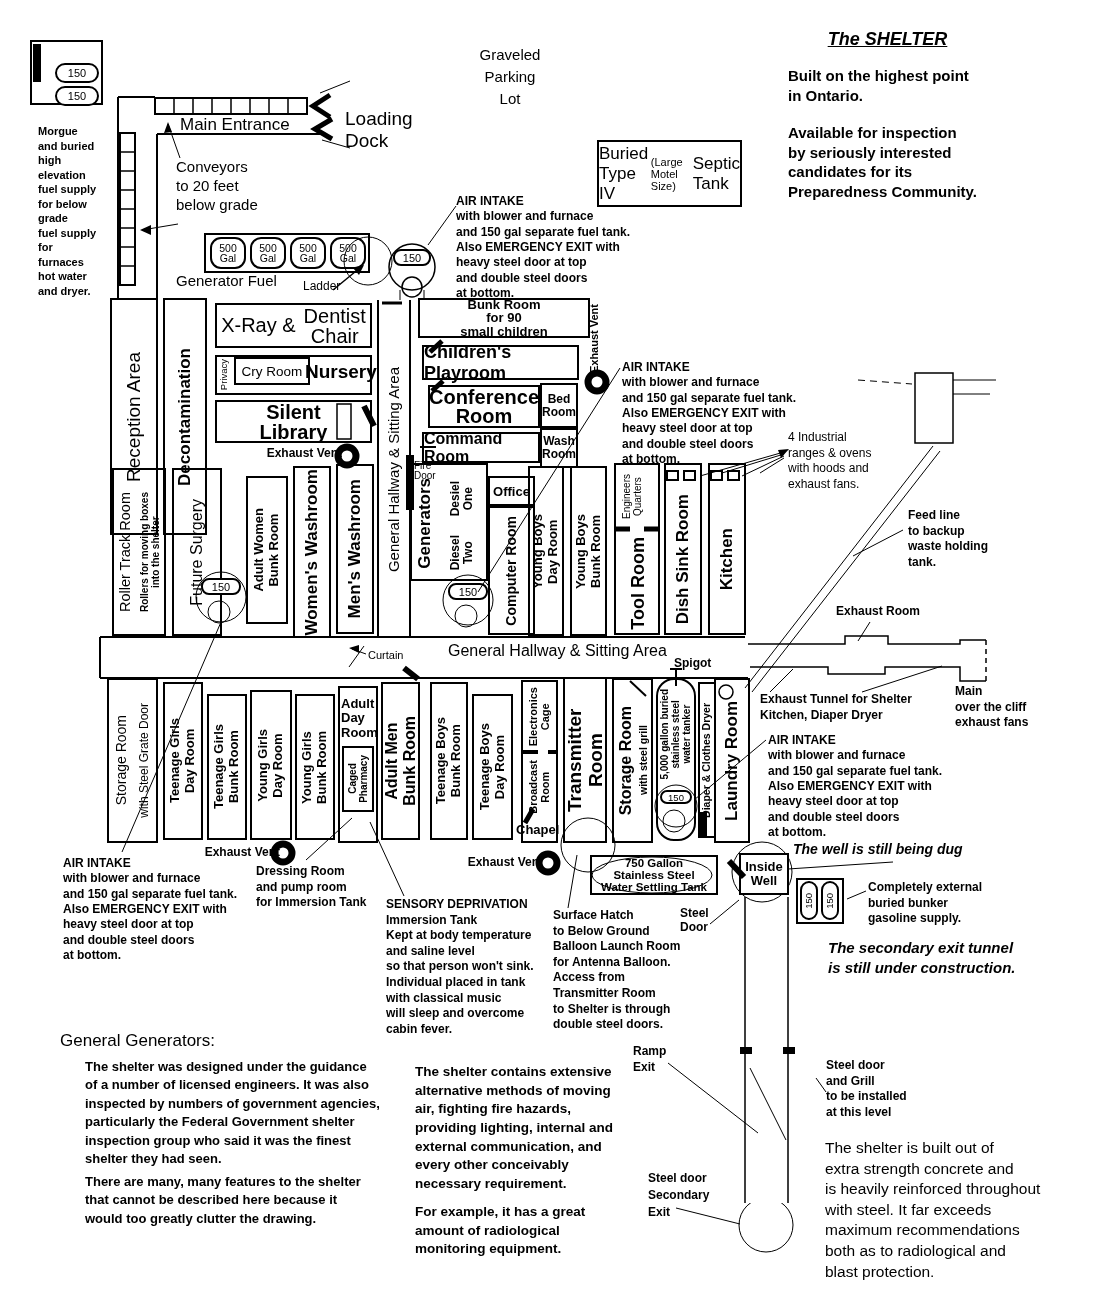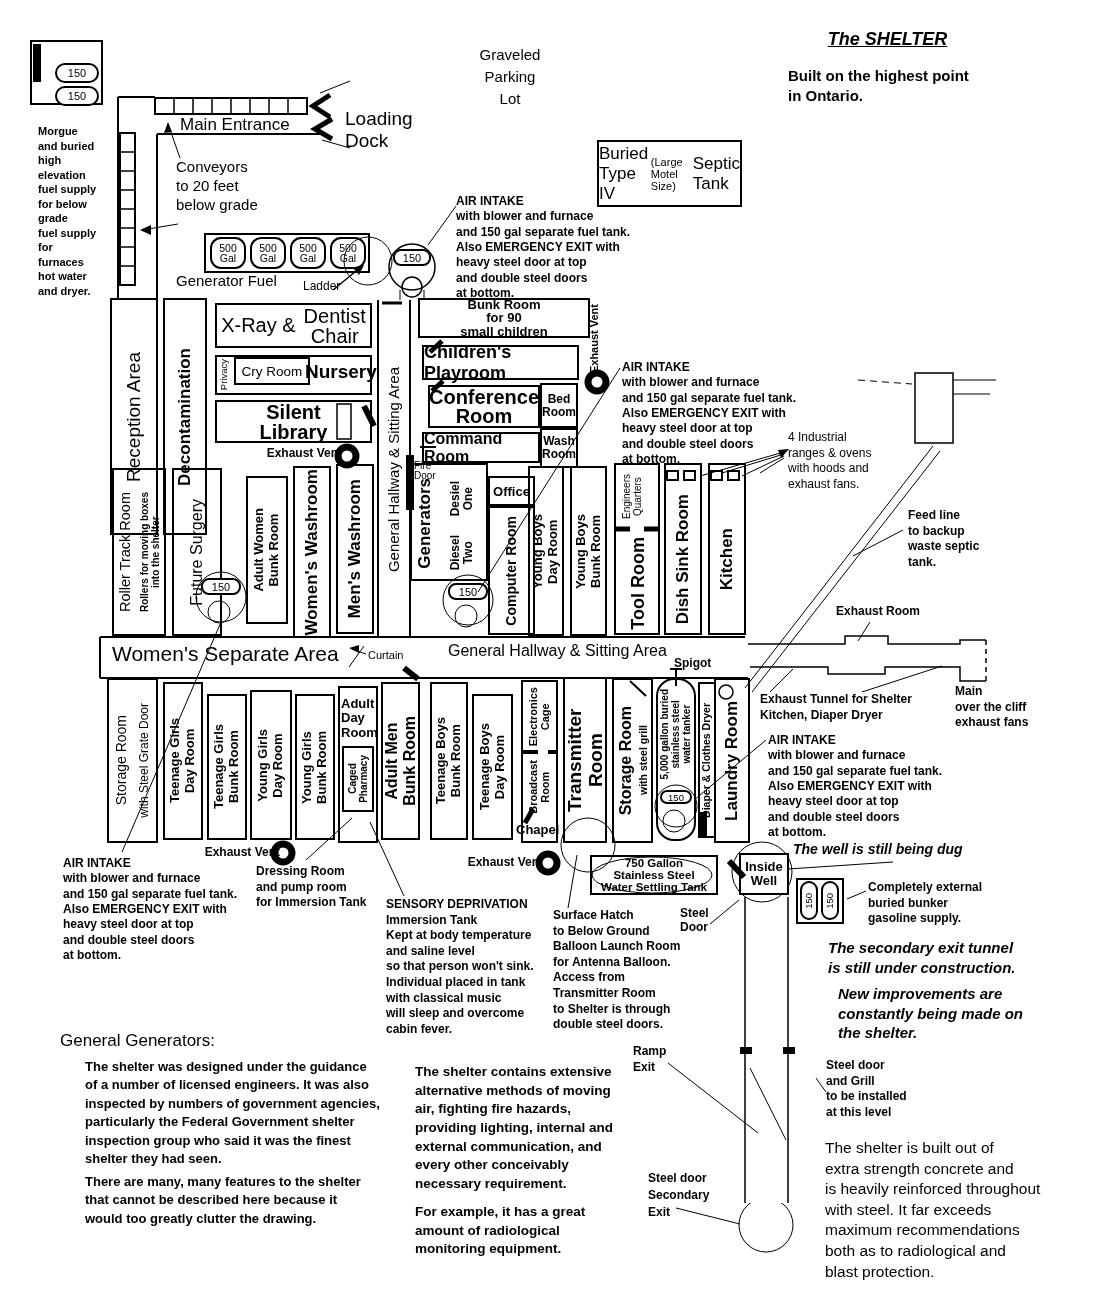--- a/index.html
+++ b/index.html
@@ -323,20 +323,24 @@
 Parking
 Lot</div>
 <div class="lbl" style="left:176px;top:158px;width:120px;font-size:15px;line-height:1.25">Conveyors
 to 20 feet
 below grade</div>
 <div class="lbl" style="left:176px;top:271px;width:125px;font-size:15px">Generator Fuel</div>
 <div class="lbl" style="left:303px;top:279px;width:60px;font-size:12px">Ladder</div>
 <div class="lbl b i u c" style="left:800px;top:28px;width:175px;font-size:18px">The SHELTER</div>
 <div class="lbl b" style="left:788px;top:66px;width:215px;font-size:15px;line-height:1.3">Built on the highest point
 in Ontario.</div>
+<div class="lbl b" style="left:788px;top:123px;width:225px;font-size:15px;line-height:1.3">Available for inspection
+by seriously interested
+candidates for its
+Preparedness Community.</div>
 
 <div class="lbl b" style="left:456px;top:194px;width:195px;font-size:12px">AIR INTAKE
 with blower and furnace
 and 150 gal separate fuel tank.
 Also EMERGENCY EXIT with
 heavy steel door at top
 and double steel doors
 at bottom.</div>
 <div class="lbl b" style="left:622px;top:360px;width:200px;font-size:12px">AIR INTAKE
 with blower and furnace
@@ -359,53 +363,49 @@
 heavy steel door at top
 and double steel doors
 at bottom.</div>
 
 <div class="lbl" style="left:788px;top:430px;width:120px;font-size:12px;line-height:1.3">4 Industrial
 ranges &amp; ovens
 with hoods and
 exhaust fans.</div>
 <div class="lbl b" style="left:908px;top:508px;width:105px;font-size:12px;line-height:1.3">Feed line
 to backup
-waste septic
+waste holding
 tank.</div>
 <div class="lbl b" style="left:836px;top:604px;width:100px;font-size:12px">Exhaust Room</div>
 <div class="lbl b" style="left:955px;top:684px;width:100px;font-size:12px;line-height:1.3">Main
 over the cliff
 exhaust fans</div>
 <div class="lbl b" style="left:760px;top:692px;width:165px;font-size:12px;line-height:1.3">Exhaust Tunnel for Shelter
 Kitchen, Diaper Dryer</div>
 
 <div class="lbl b r" style="left:256px;top:446px;width:86px;font-size:12px">Exhaust Vent</div>
 <div class="vlbl" style="left:586px;top:294px;width:17px;height:90px">
   <span class="v b" style="font-size:11px">Exhaust Vent</span>
 </div>
 <div class="lbl b r" style="left:196px;top:845px;width:84px;font-size:12px">Exhaust Vent</div>
 <div class="lbl b r" style="left:458px;top:855px;width:85px;font-size:12px">Exhaust Vent</div>
 
-<div class="lbl" style="left:112px;top:641px;width:260px;font-size:21px">Women's Separate Area</div>
 <div class="lbl" style="left:368px;top:648px;width:52px;font-size:11px">Curtain</div>
 <div class="lbl" style="left:448px;top:641px;width:230px;font-size:16px">General Hallway &amp; Sitting Area</div>
 <div class="lbl b" style="left:674px;top:656px;width:48px;font-size:12px">Spigot</div>
 <div class="lbl b" style="left:516px;top:822px;width:54px;font-size:13px">Chapel</div>
 
 <div class="lbl b i" style="left:793px;top:841px;width:185px;font-size:14px">The well is still being dug</div>
 <div class="lbl b" style="left:680px;top:906px;width:48px;font-size:12px;line-height:1.2">Steel
 Door</div>
 <div class="lbl b" style="left:868px;top:880px;width:140px;font-size:12px;line-height:1.3">Completely external
 buried bunker
 gasoline supply.</div>
 <div class="lbl b i" style="left:828px;top:938px;width:245px;font-size:15px;line-height:1.3">The secondary exit tunnel
 is still under construction.</div>
-<div class="lbl b i" style="left:838px;top:984px;width:245px;font-size:15px;line-height:1.3">New improvements are
-constantly being made on
-the shelter.</div>
 <div class="lbl" style="left:825px;top:1138px;width:260px;font-size:15.5px;line-height:1.33">The shelter is built out of
 extra strength concrete and
 is heavily reinforced throughout
 with steel. It far exceeds
 maximum recommendations
 both as to radiological and
 blast protection.</div>
 <div class="lbl b" style="left:633px;top:1044px;width:52px;font-size:12px;line-height:1.3">Ramp
 Exit</div>
 <div class="lbl b" style="left:826px;top:1058px;width:115px;font-size:12px;line-height:1.3">Steel door

